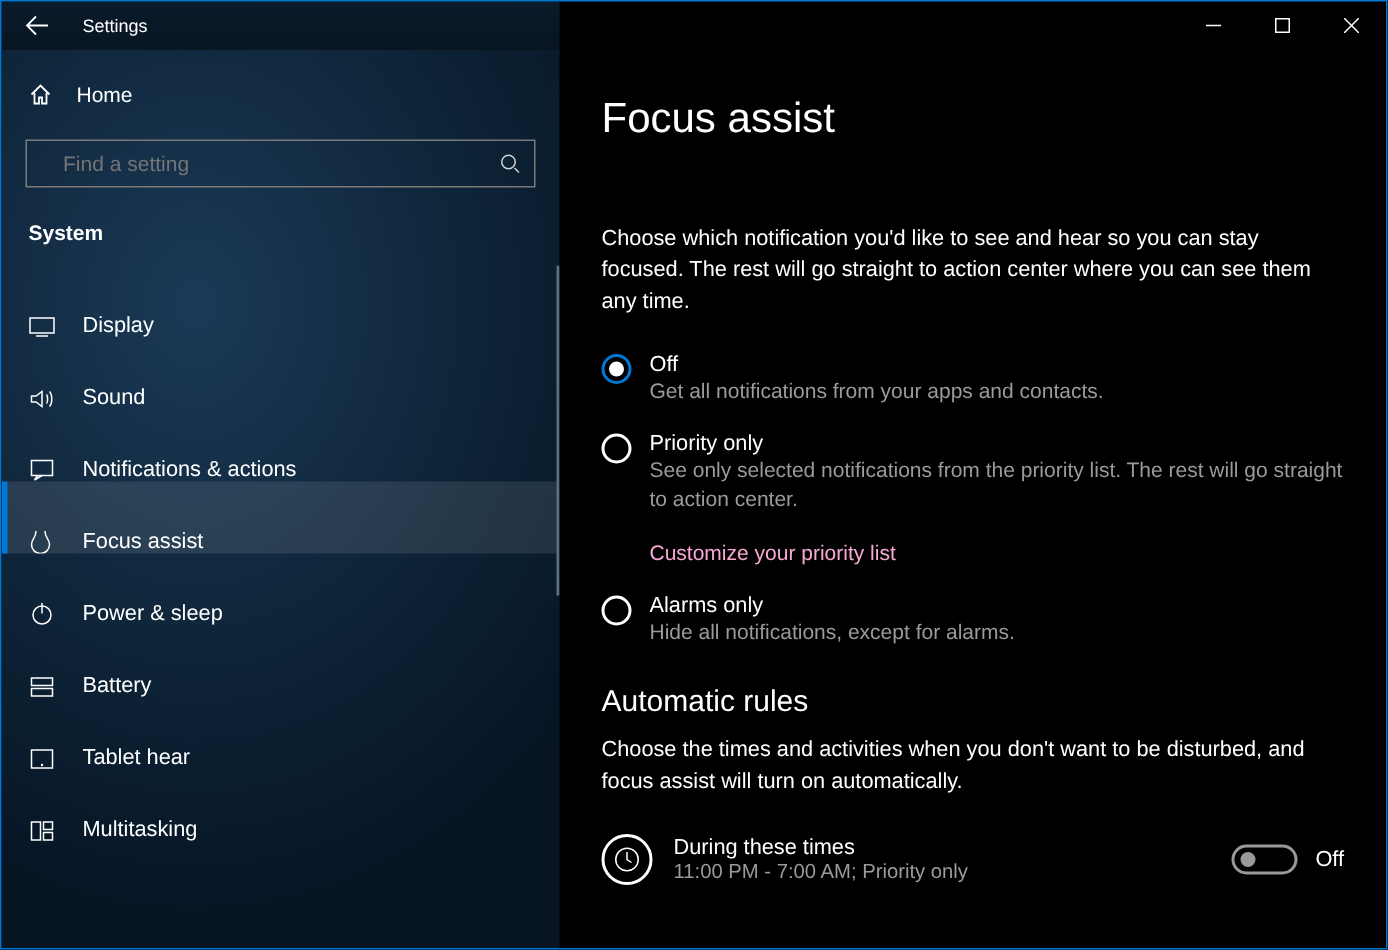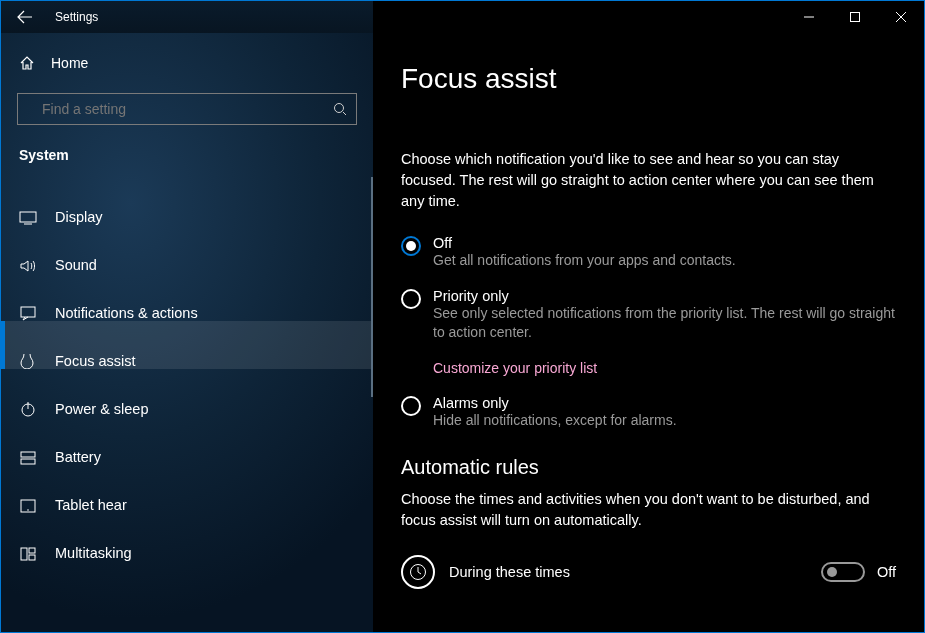--- a/index.html
+++ b/index.html
@@ -375,20 +375,21 @@
 
     <div class="rule-row">
       <div class="rule-icon">
         <svg width="18" height="18" viewBox="0 0 18 18">
             <circle cx="9" cy="9" r="7.5" stroke="#fff" fill="none"></circle>
             <path d="M9 4v5l3 2" stroke="#fff" fill="none"></path>
           </svg>
       </div>
       <div class="rule-text">
         <div class="t1">During these times</div>
+        <div class="t2">11:00 PM - 7:00 AM; Priority only</div>
       </div>
       <div class="toggle">
         <div class="toggle-track">
             <div class="toggle-thumb"></div>
           </div>
         <span class="toggle-label">Off</span>
       </div>
     </div>
 
   </main>

